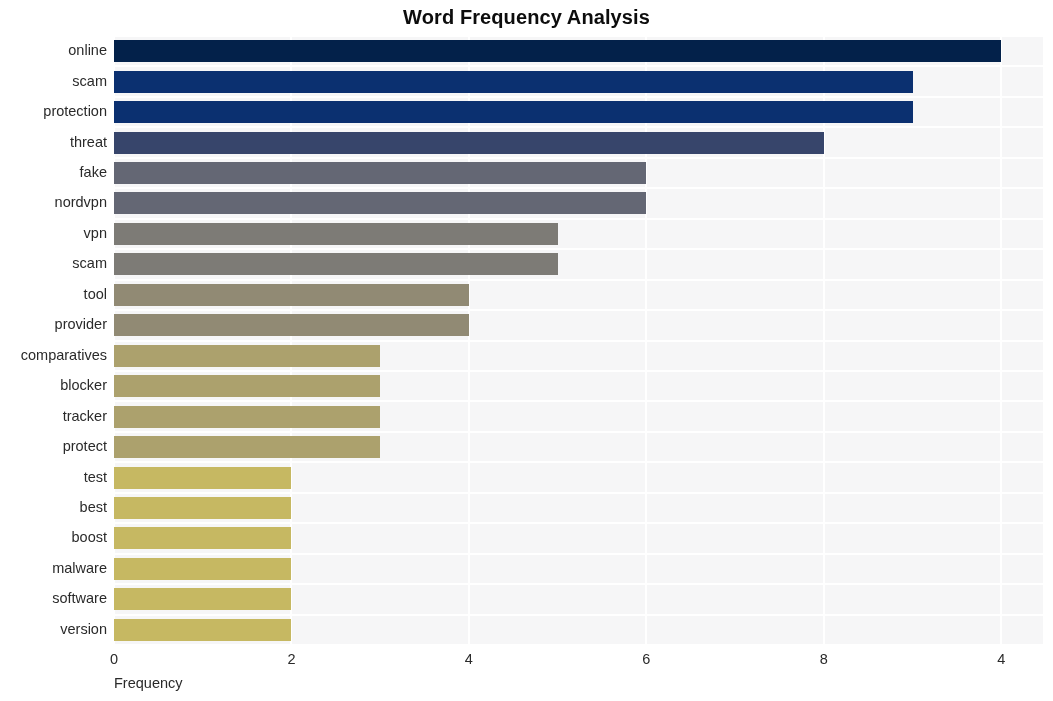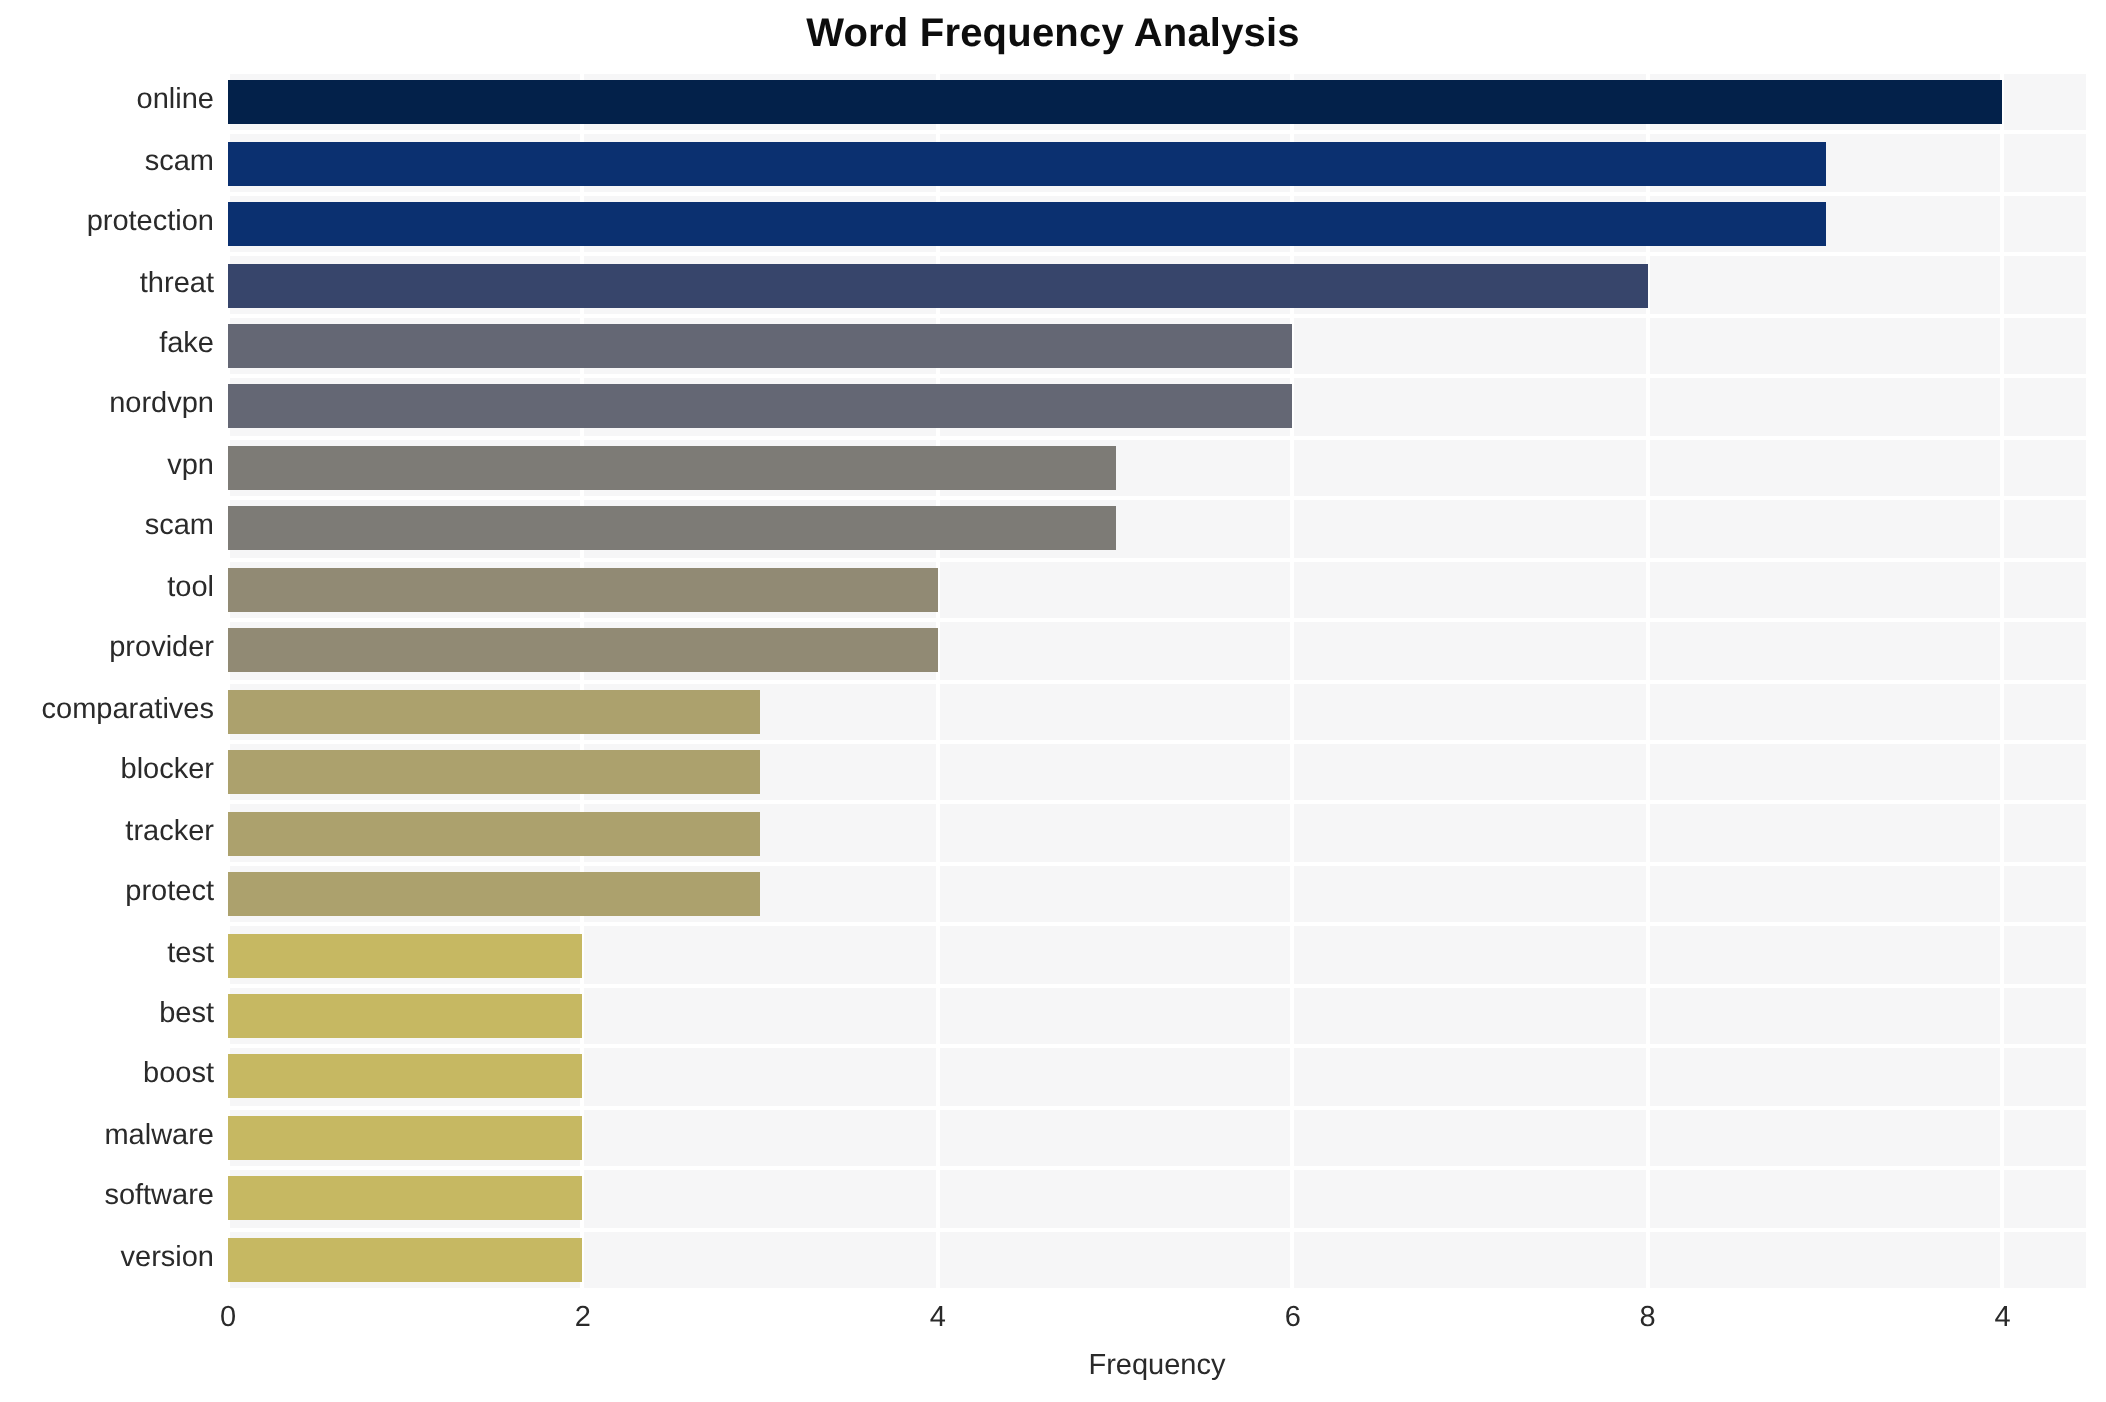--- a/index.html
+++ b/index.html
@@ -105,21 +105,21 @@
     margin-left: -30px;
     text-align: center;
     font-size: 14.5px;
     color: #2a2a2a;
   }
   #x-axis-title {
     position: absolute;
     left: 114px;
     top: 675px;
     width: 929px;
-    text-align: center;
+    text-align: left;
     font-size: 14.5px;
     color: #2a2a2a;
   }
 </style>
 </head>
 <body>
 
 <div id="chart-root">
 
   <div id="chart-title">Word Frequency Analysis</div>

